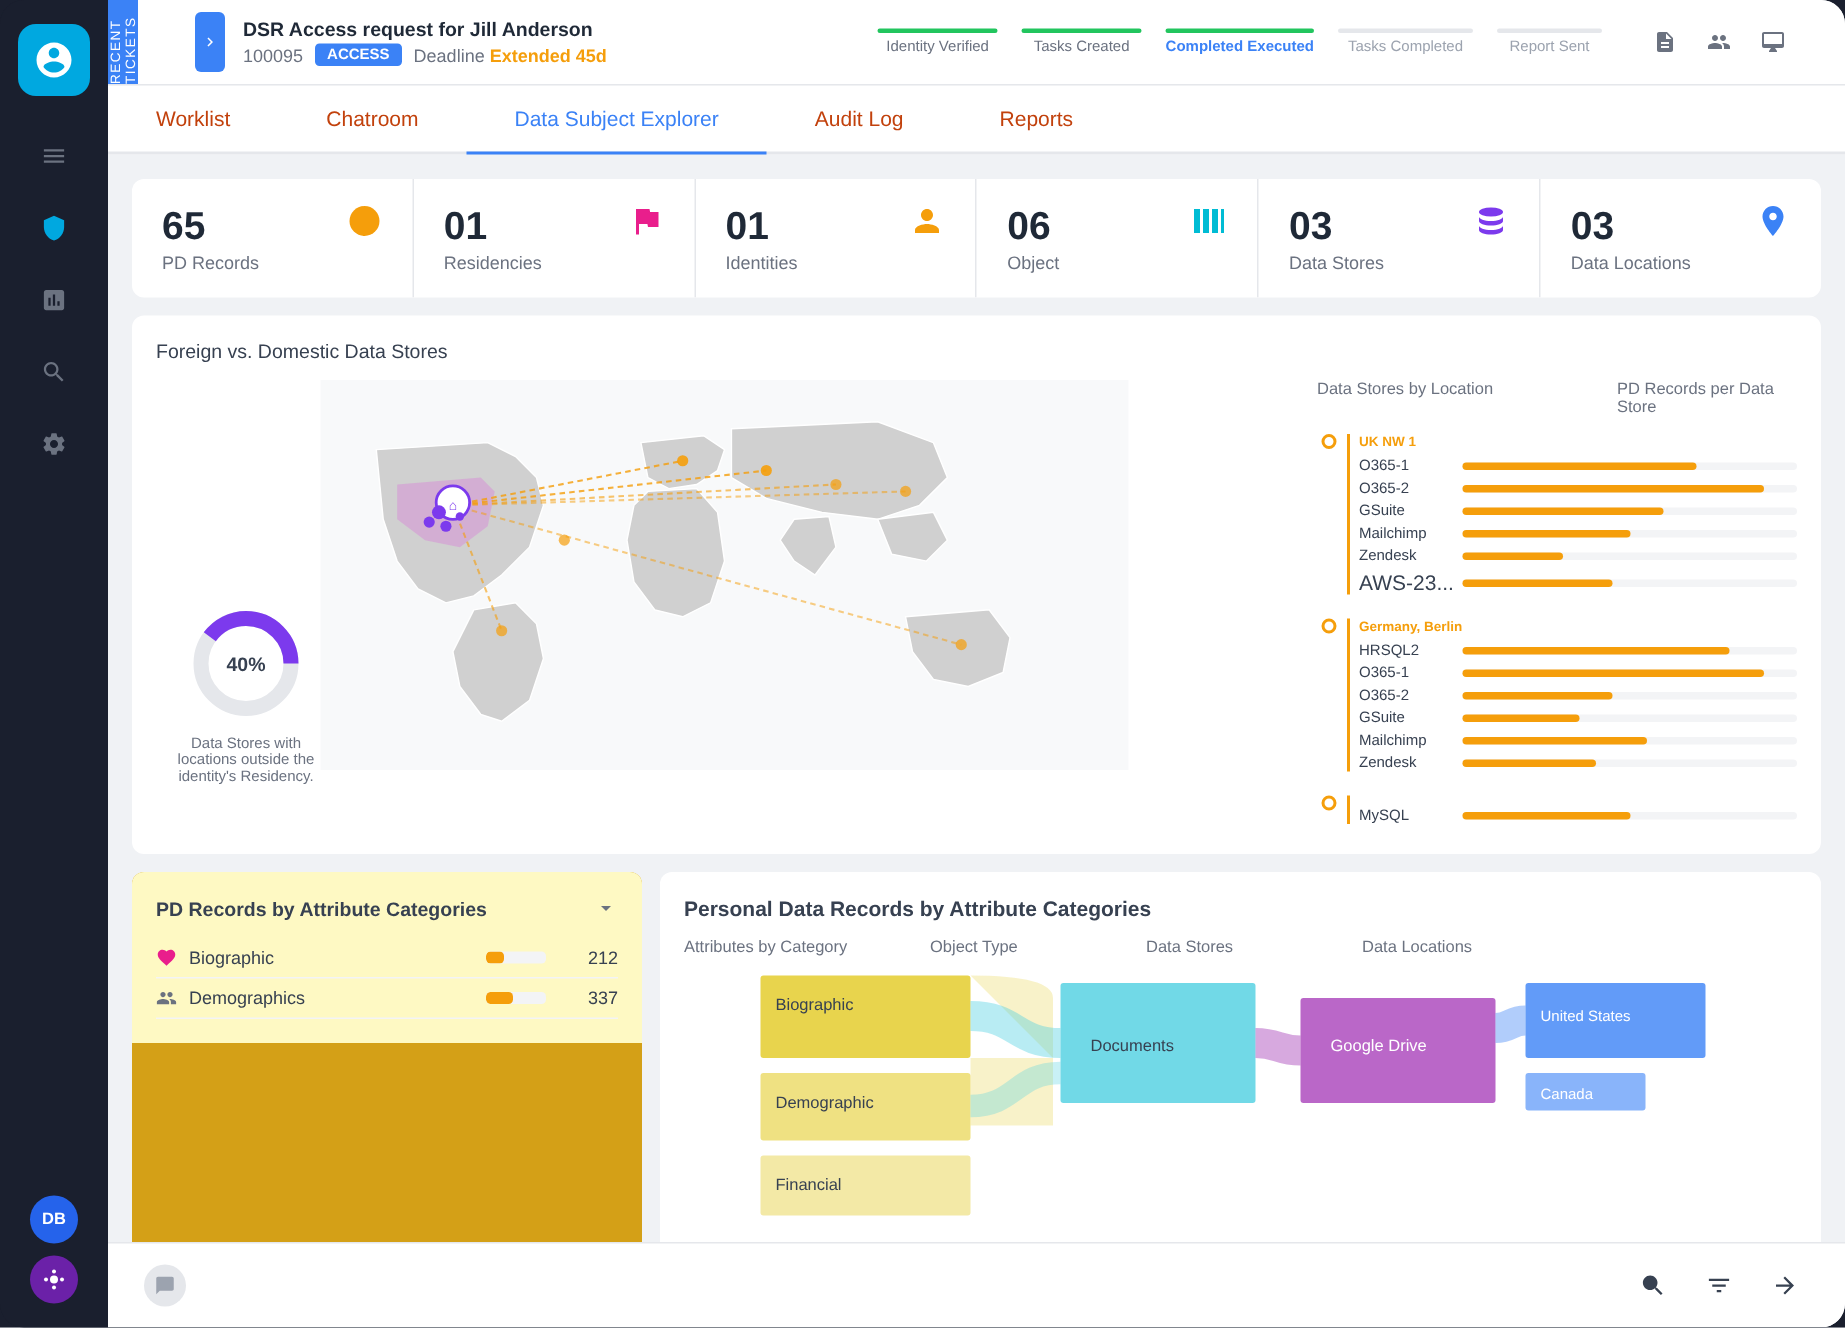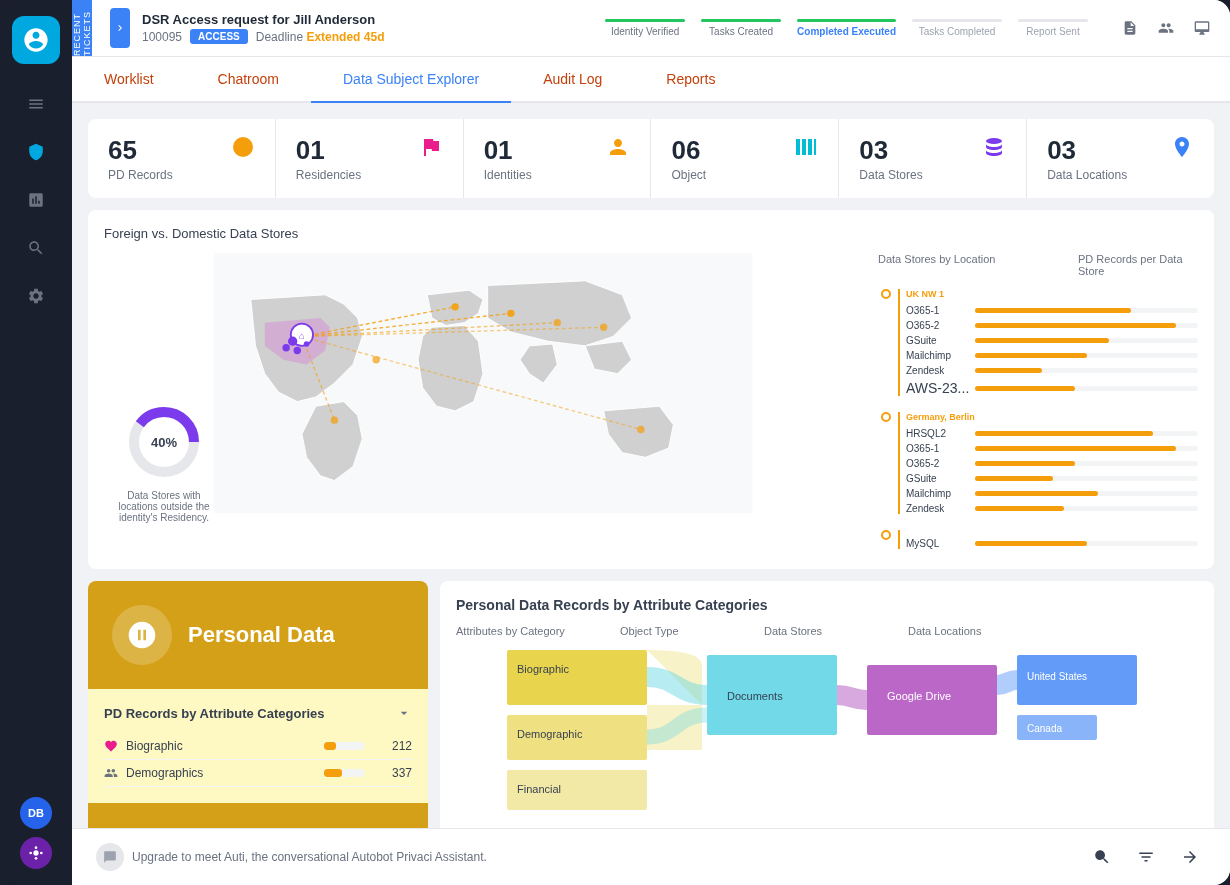--- a/index.html
+++ b/index.html
@@ -148,21 +148,21 @@
             <circle cx="12" cy="4" r="2"></circle>
             <circle cx="12" cy="20" r="2"></circle>
           </svg>
       </div>
     </div>
   </div>
 
   <div class="main-content">
 
 
-    <div class="ticket-bar" style="padding: 8px 14px; position: relative; overflow: hidden;">
+    <div class="ticket-bar" style="padding: 8px 34px; position: relative; overflow: hidden;">
       <div style="position: absolute; left: 0; top: 0; bottom: 0; width: 20px; background: #3b82f6; display: flex; align-items: center; justify-content: center; cursor: pointer;">
         <span style="color:white; font-size: 9px; writing-mode: vertical-rl; transform: rotate(180deg); letter-spacing: 1px; text-transform: uppercase;">RECENT TICKETS</span>
       </div>
       <div class="ticket-expand-btn" style="margin-left: 24px;">
         <svg width="12" height="12" viewBox="0 0 24 24" fill="white">
             <path d="M10 6L8.59 7.41 13.17 12l-4.58 4.59L10 18l6-6z"></path>
           </svg>
       </div>
       <div class="ticket-info">
         <div style="display:flex; flex-direction:column; gap:2px;">
@@ -465,28 +465,20 @@
                 </div>
               </div>
             </div>
           </div>
         </div>
       </div>
 
       <div class="bottom-section">
 
         <div class="personal-data-card">
-          <div class="personal-data-header">
-            <div class="pd-icon">
-              <svg width="32" height="32" viewBox="0 0 24 24" fill="white">
-                  <path d="M12 2C6.48 2 2 6.48 2 12s4.48 10 10 10 10-4.48 10-10S17.52 2 12 2zm-1 14H9V8h2v8zm4 0h-2V8h2v8z"></path>
-                </svg>
-            </div>
-            <span class="pd-title">Personal Data</span>
-          </div>
           <div class="personal-data-body">
             <div class="pd-section-header">
               <span class="pd-section-title">PD Records by Attribute Categories</span>
               <svg width="16" height="16" viewBox="0 0 24 24" fill="#6b7280" style="cursor:pointer;">
                   <path d="M7 10l5 5 5-5z"></path>
                 </svg>
             </div>
             <div class="pd-row">
               <svg width="14" height="14" viewBox="0 0 24 24" fill="#e91e8c">
                   <path d="M12 21.35l-1.45-1.32C5.4 15.36 2 12.28 2 8.5 2 5.42 4.42 3 7.5 3c1.74 0 3.41.81 4.5 2.09C13.09 3.81 14.76 3 16.5 3 19.58 3 22 5.42 22 8.5c0 3.78-3.4 6.86-8.55 11.54L12 21.35z"></path>
@@ -557,21 +549,20 @@
       </div>
     </div>
 
     <div class="bottom-bar">
       <div class="upgrade-msg">
         <div class="upgrade-bubble">
           <svg width="14" height="14" viewBox="0 0 24 24" fill="#9ca3af">
               <path d="M20 2H4c-1.1 0-2 .9-2 2v18l4-4h14c1.1 0 2-.9 2-2V4c0-1.1-.9-2-2-2z"></path>
             </svg>
         </div>
-        <span class="upgrade-text">Upgrade to meet Auti, the conversational Autobot Privaci Assistant.</span>
       </div>
       <div class="bottom-actions">
         <div class="bottom-action-btn">
           <svg width="18" height="18" viewBox="0 0 24 24" fill="currentColor">
               <path d="M15.5 14h-.79l-.28-.27C15.41 12.59 16 11.11 16 9.5 16 5.91 13.09 3 9.5 3S3 5.91 3 9.5 5.91 16 9.5 16c1.61 0 3.09-.59 4.23-1.57l.27.28v.79l5 4.99L20.49 19l-4.99-5z"></path>
             </svg>
         </div>
         <div class="bottom-action-btn">
           <svg width="18" height="18" viewBox="0 0 24 24" fill="currentColor">
               <path d="M10 18h4v-2h-4v2zM3 6v2h18V6H3zm3 7h12v-2H6v2z"></path>

